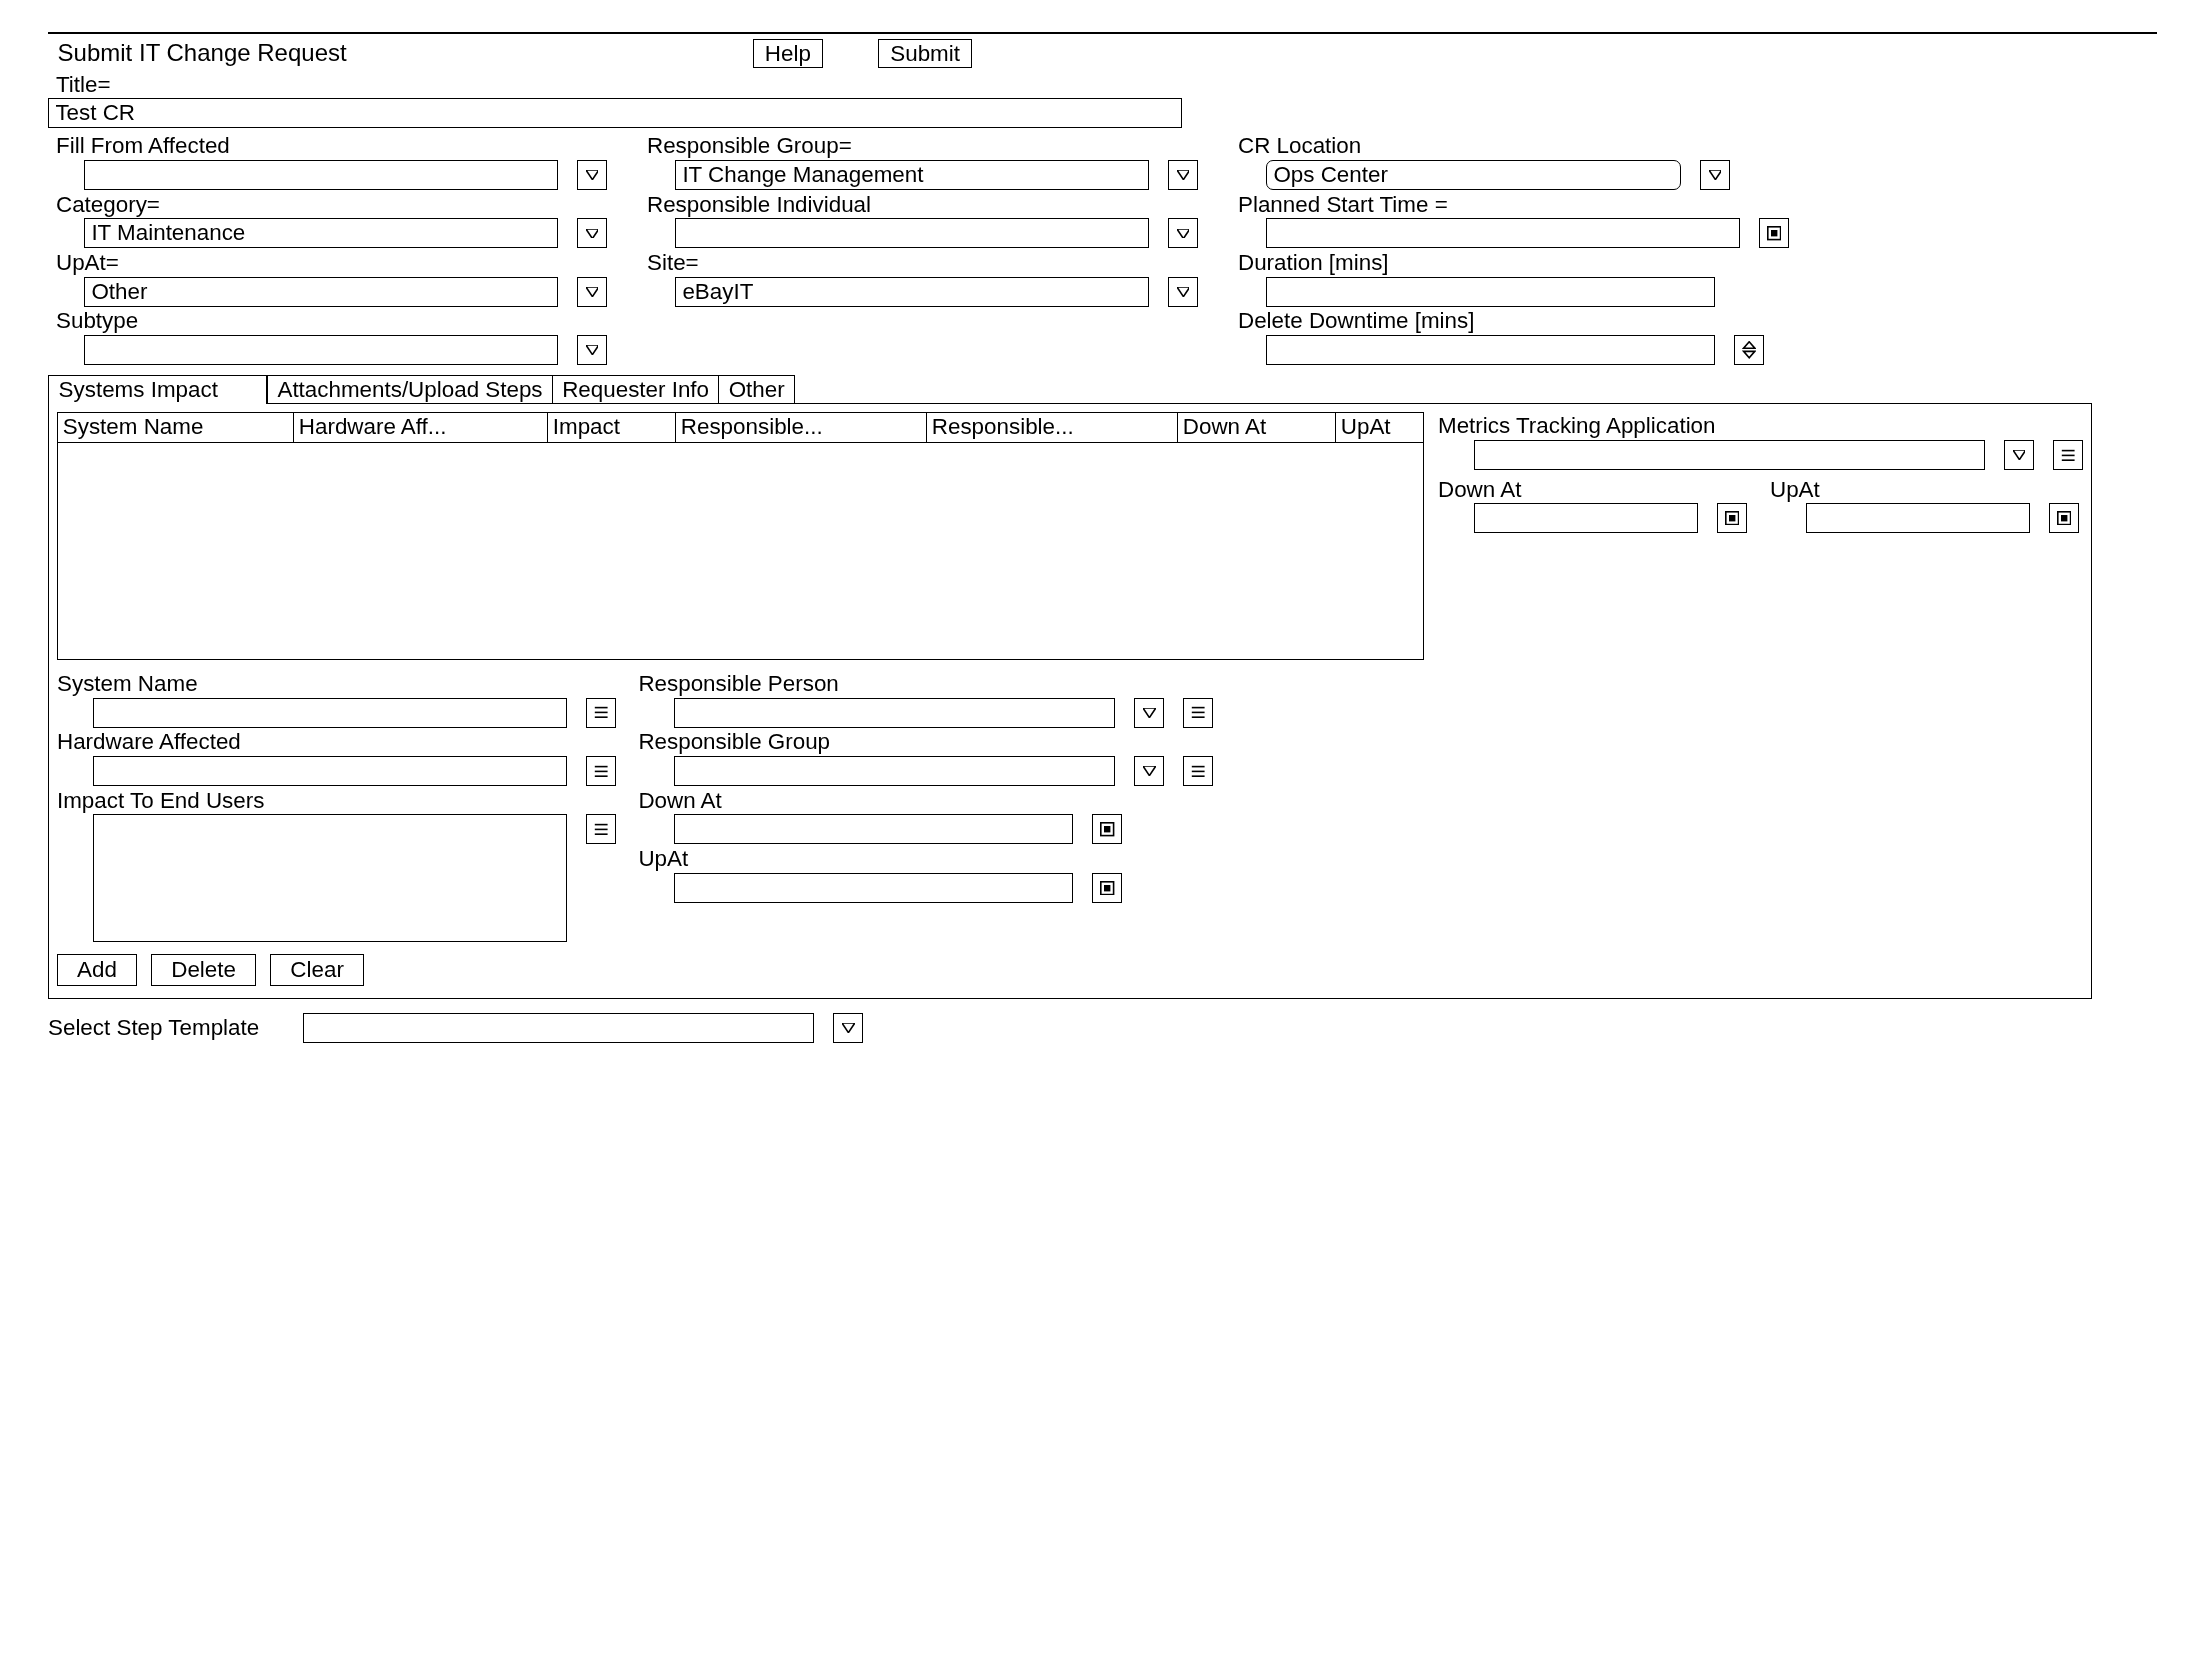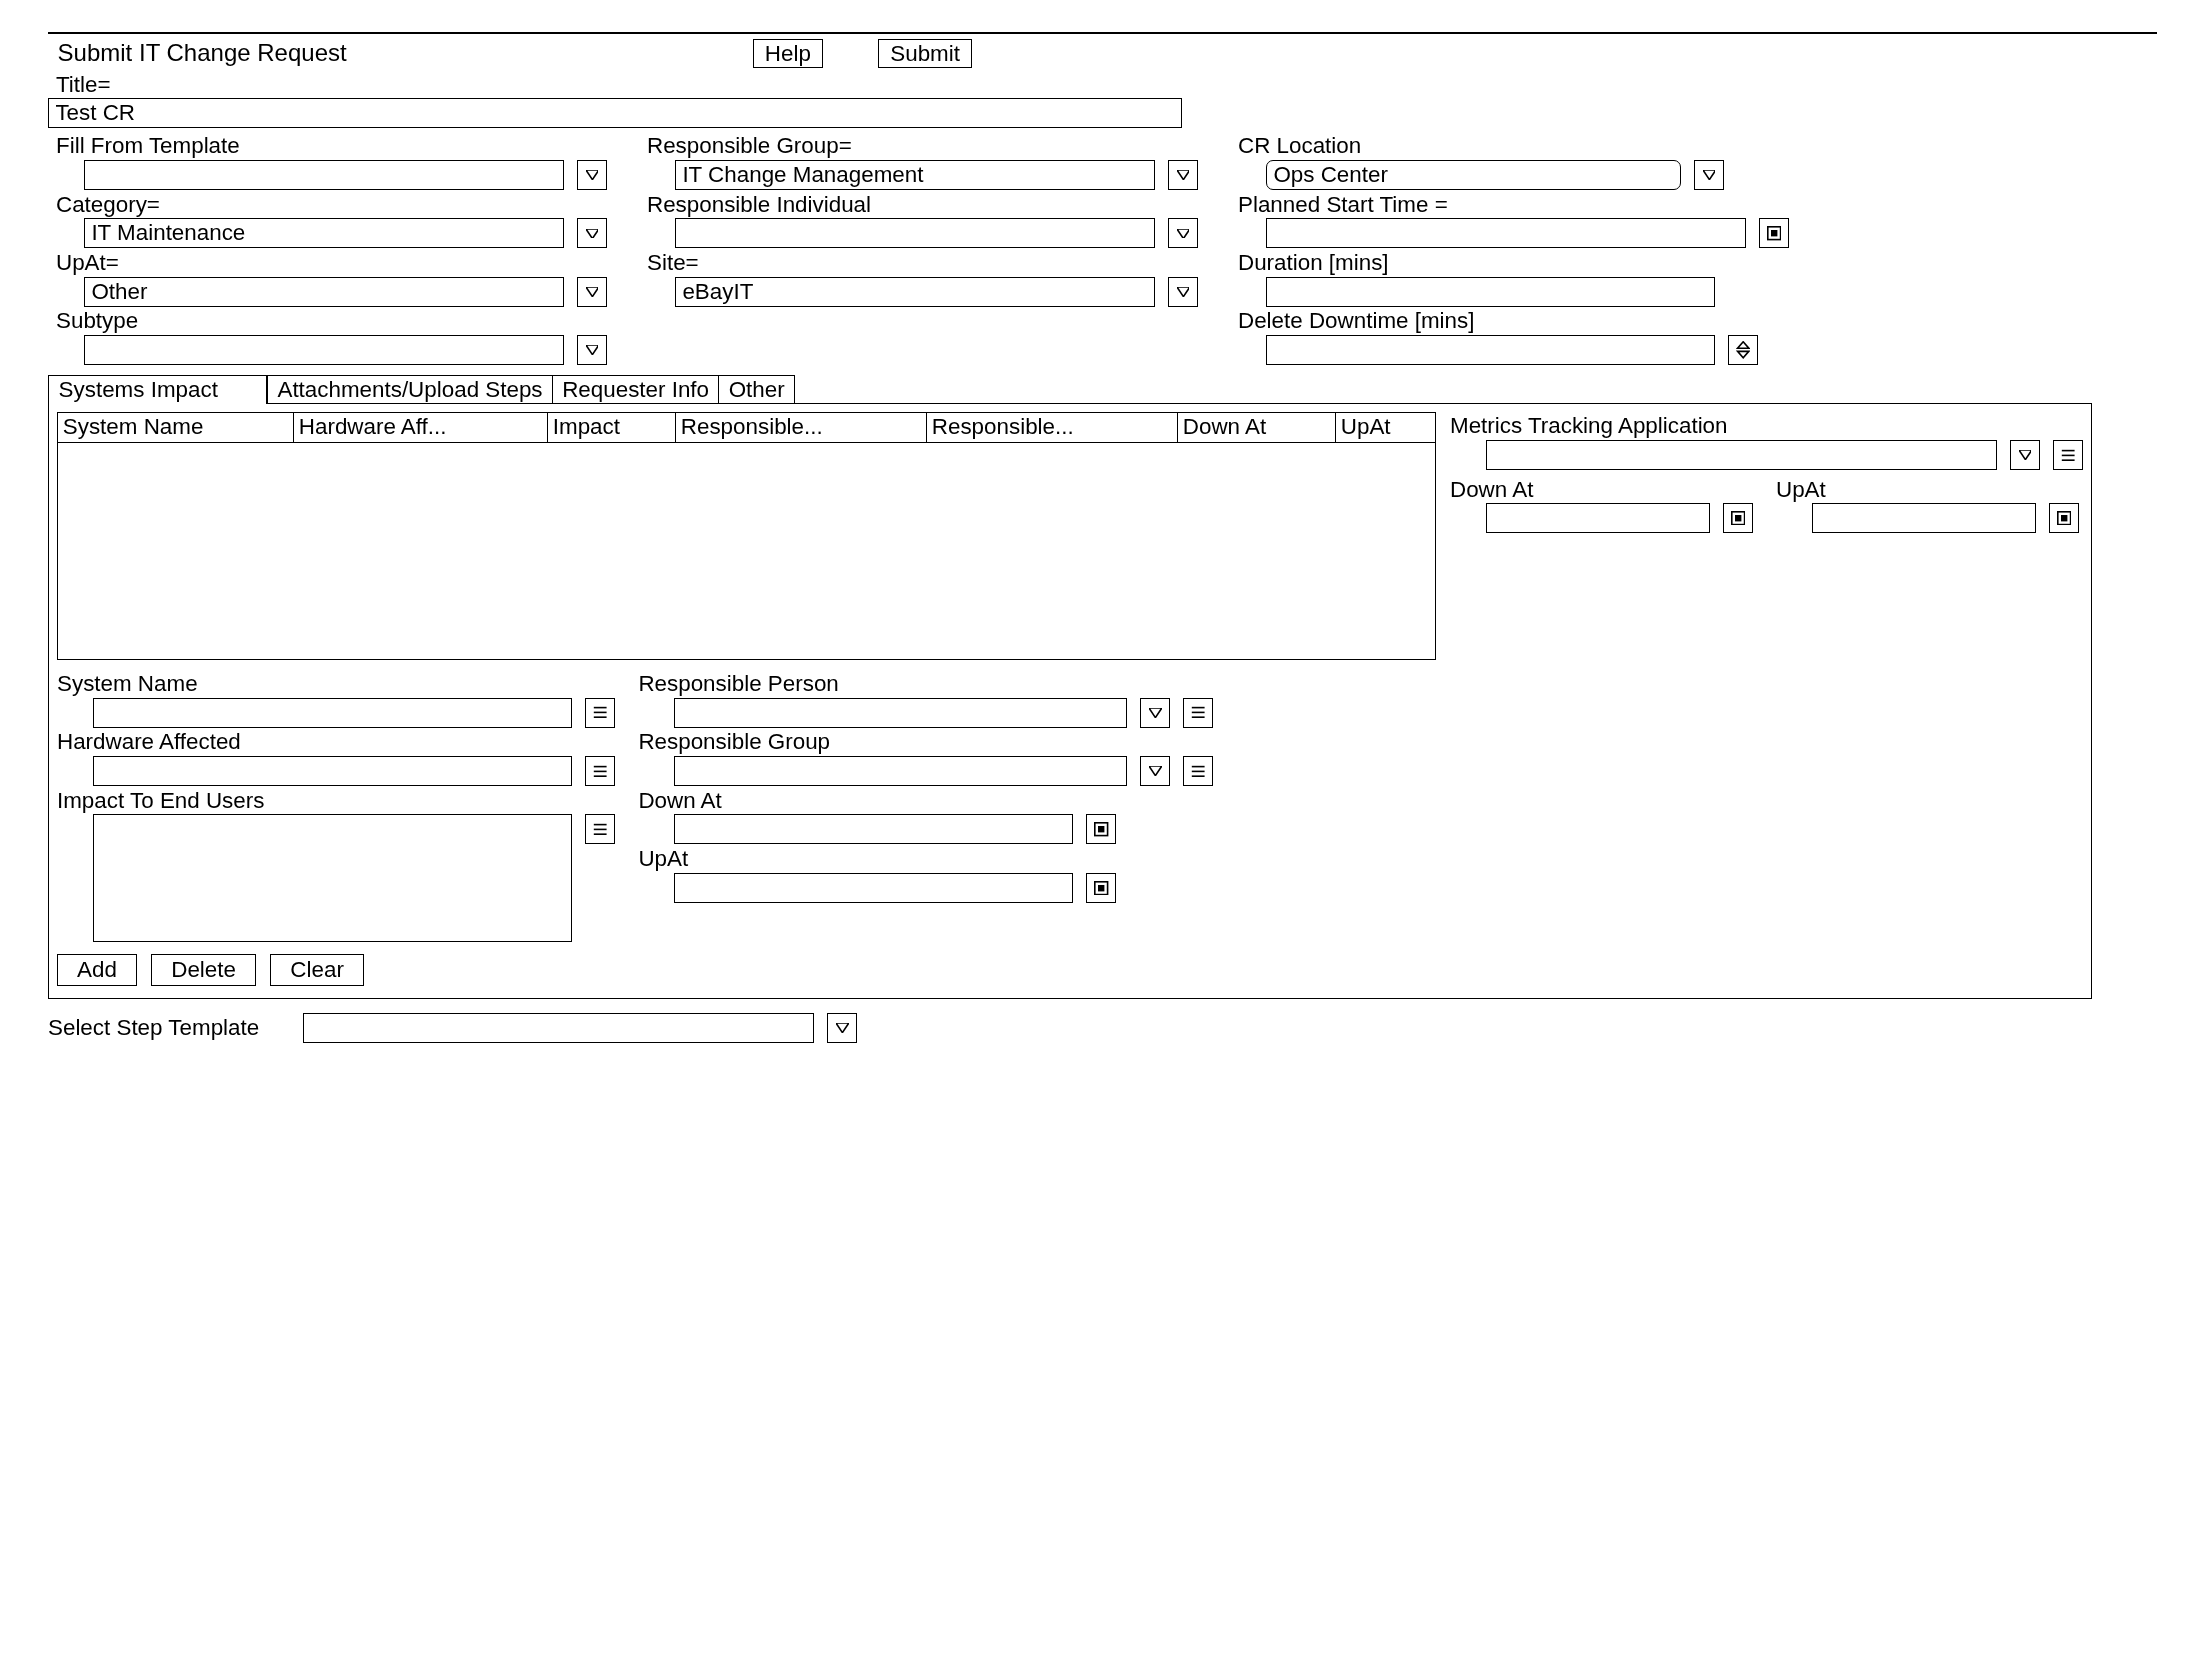--- a/index.html
+++ b/index.html
@@ -33,21 +33,21 @@
     background: #fff;
     font-size: 22.4px;
     padding: 0.8px 6.4px;
     font-family: inherit;
     height: 30px;
     line-height: 27px;
   }
   .columns { display: flex; gap: 32px; margin-top: 3.2px; }
   .col { flex: 0 0 auto; }
   .field { margin-bottom: 1.6px; }
-  .combo-wrap { display: flex; align-items: stretch; gap: 13px; padding-left: 36px; }
+  .combo-wrap { display: flex; align-items: stretch; gap: 19px; padding-left: 36px; }
   .combo-wrap .text-input { width: 100%; }
   .icon-btn {
     border: 1.6px solid #000;
     background: #fff;
     width: 30px; height: 30px;
     display: inline-flex;
     align-items: center; justify-content: center;
     cursor: pointer;
     flex: 0 0 30px;
   }
@@ -118,21 +118,21 @@
 
   
   <div class="lbl">Title=</div>
   <input class="text-input" style="width: 1134px;" value="Test CR">
 
   
   <div class="columns">
 
     <div class="col" style="width:559px">
       <div class="field">
-        <div class="lbl">Fill From Template</div>
+        <div class="lbl">Fill From Affected</div>
         <div class="combo-wrap">
           <input class="text-input" style="width: 495px;" value="">
           <div class="icon-btn">
               <svg width="12.8" height="9.6" viewBox="0 0 16 12">
                 <polygon points="0,0 16,0 8,12" fill="none" stroke="#000" stroke-width="2"></polygon>
               </svg>
             </div>
         </div>
       </div>
       <div class="field">

